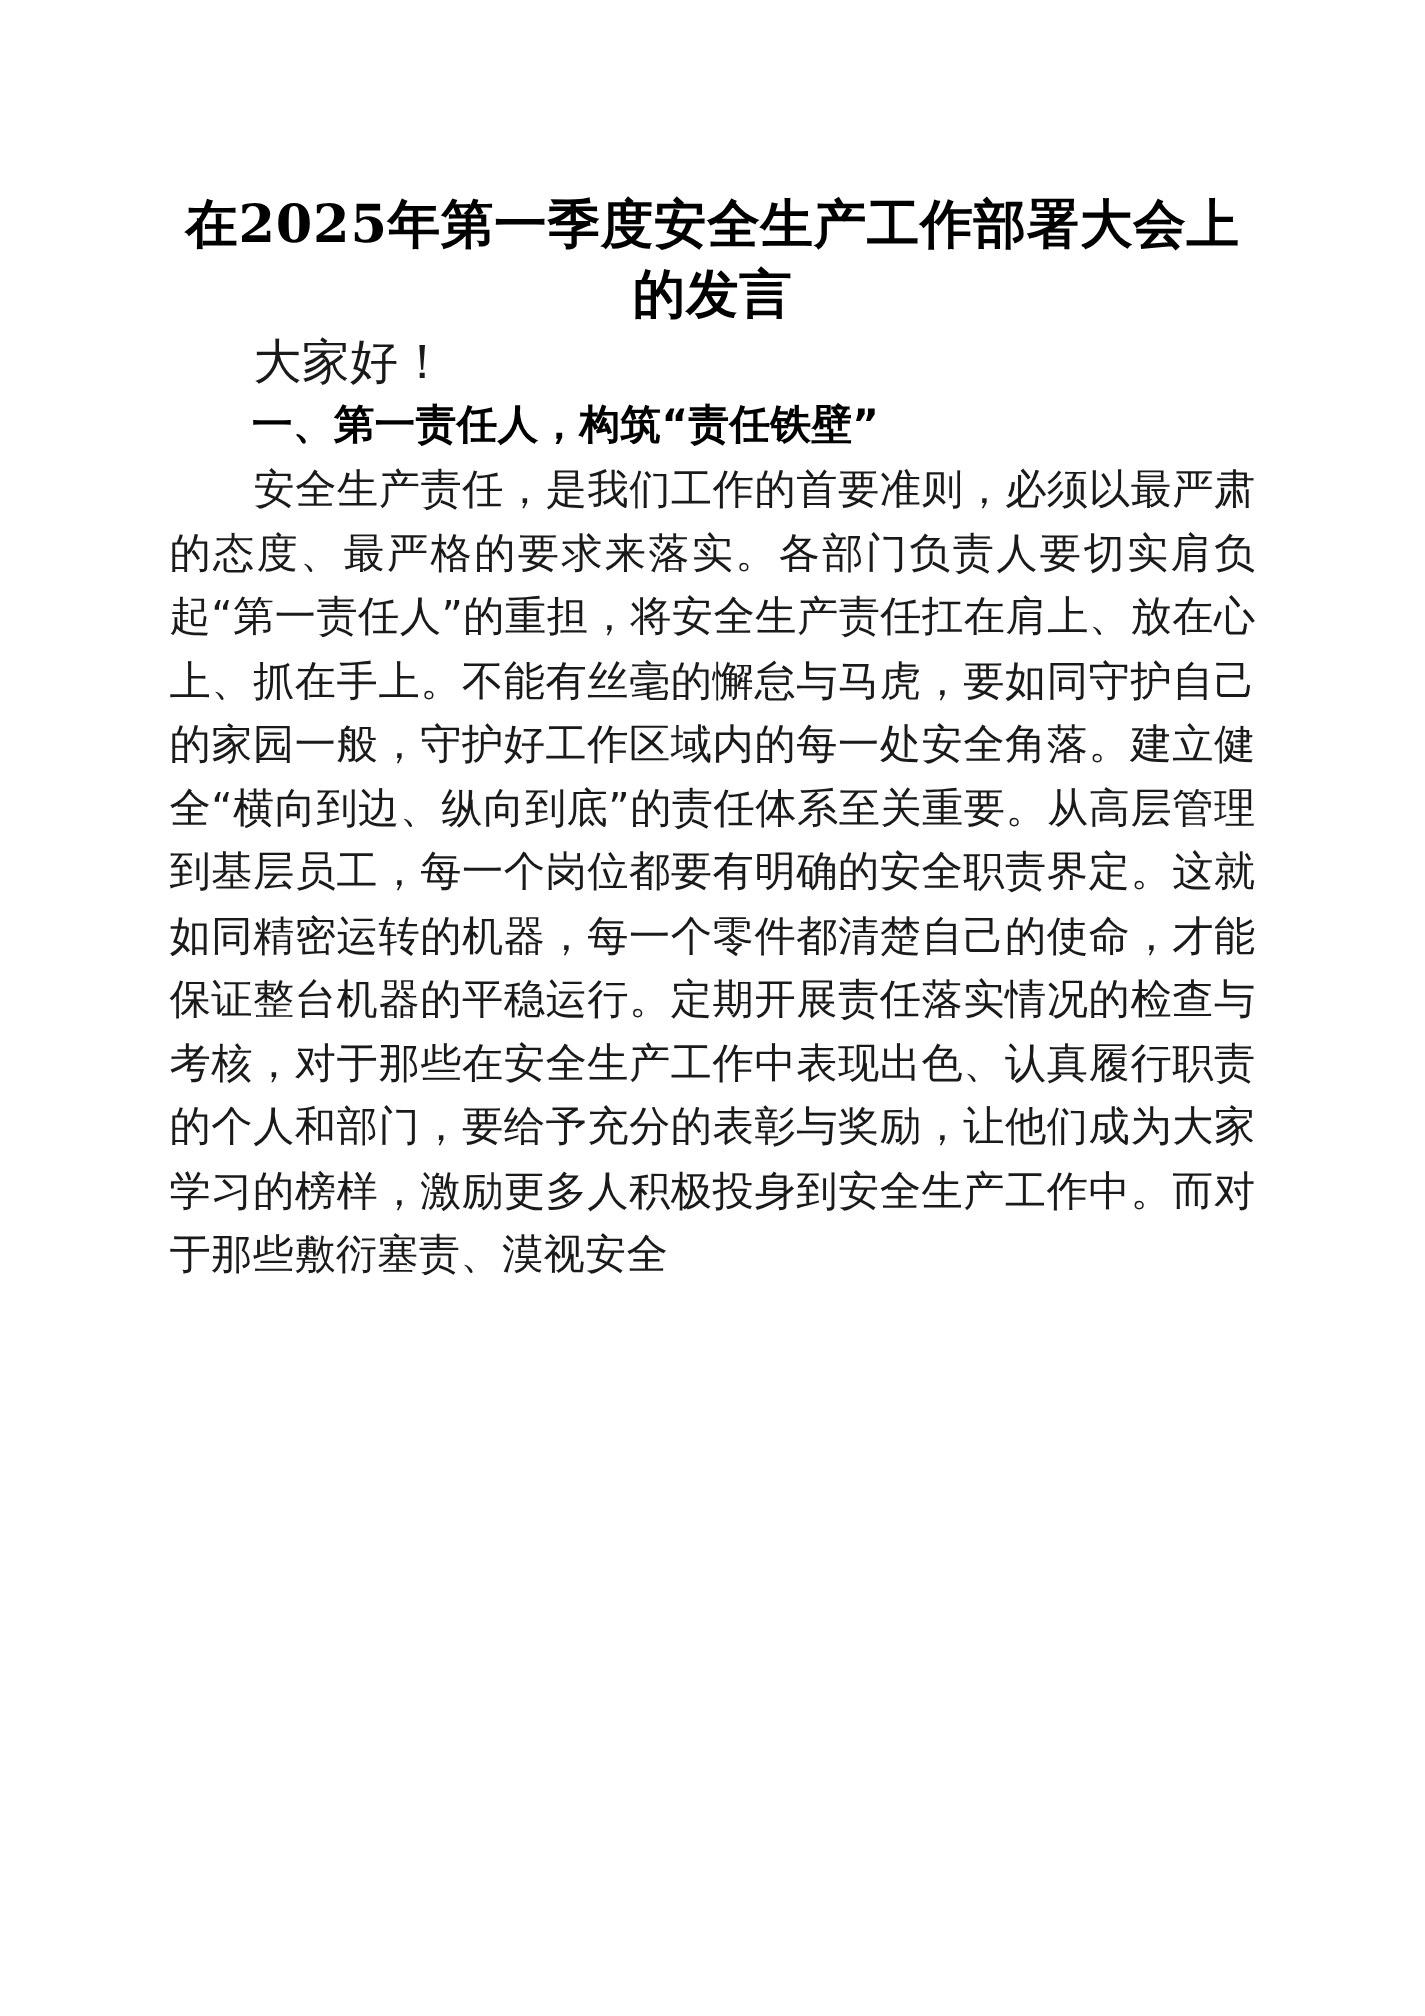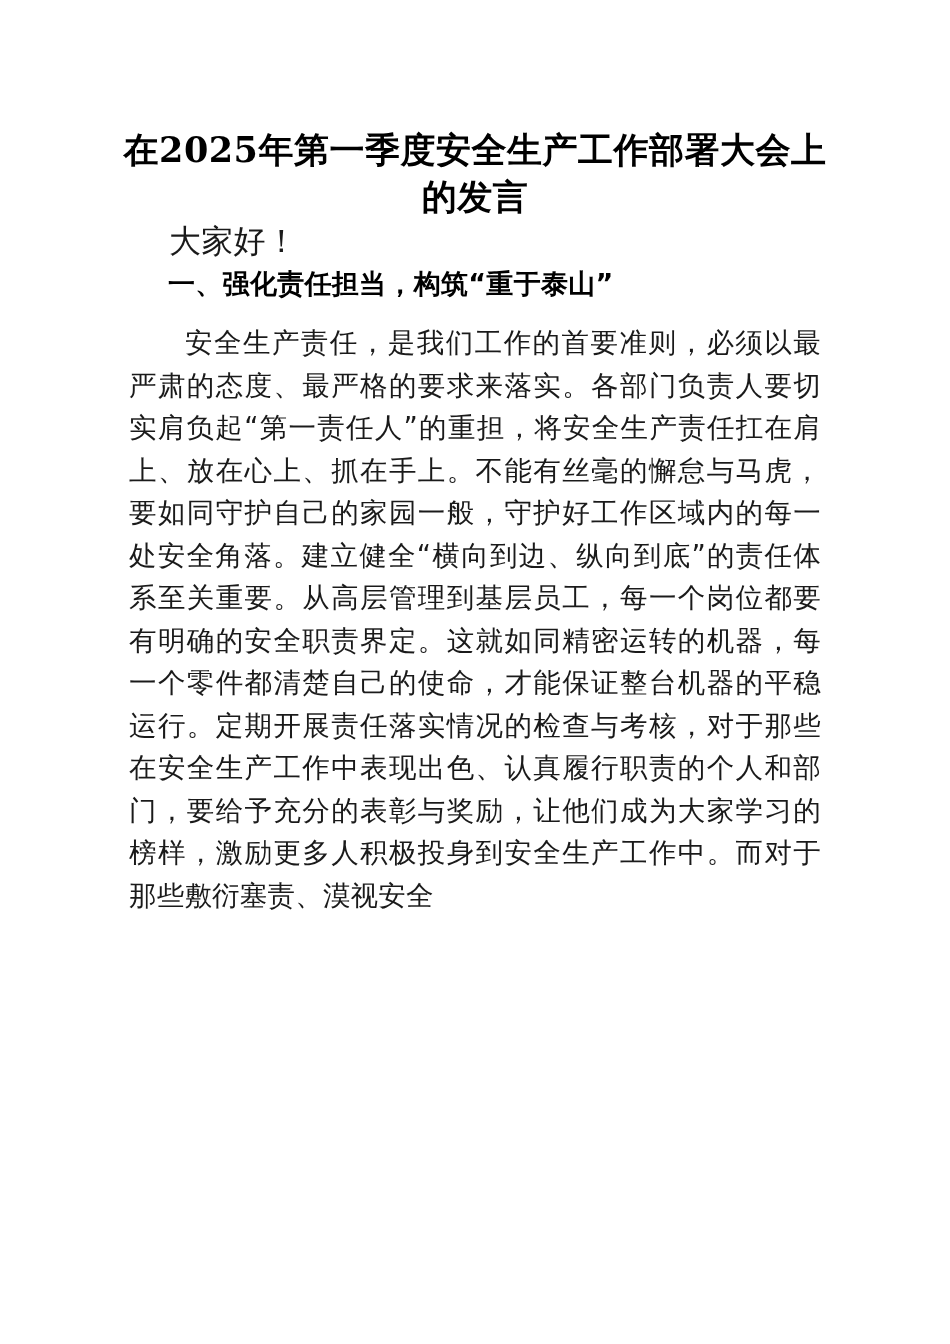--- a/index.html
+++ b/index.html
@@ -68,37 +68,37 @@
     margin: 0;
     text-indent: 55px;
     letter-spacing: 0.3px;
   }
 
   .para-last {
     font-family: "DejaVu Sans", "Liberation Sans", sans-serif;
     font-size: 27.5px;
     line-height: 42.5px;
     color: #1a1a1a;
-    margin: 16px;
+    margin: 0;
     text-indent: 56px;
     text-align: justify;
     text-justify: inter-character;
     letter-spacing: 0.2px;
   }
 </style>
 </head>
 <body>
 
 <div class="page">
   <div class="content">
 
     <h1 class="doc-title">在2025年第一季度安全生产工作部署大会上的发言</h1>
 
 
     <p class="para">大家好！</p>
 
 
-    <p class="section-heading">一、强化责任担当，构筑“重于泰山”</p>
+    <p class="section-heading">一、第一责任人，构筑“责任铁壁”</p>
 
     <p class="para-last">安全生产责任，是我们工作的首要准则，必须以最严肃的态度、最严格的要求来落实。各部门负责人要切实肩负起“第一责任人”的重担，将安全生产责任扛在肩上、放在心上、抓在手上。不能有丝毫的懈怠与马虎，要如同守护自己的家园一般，守护好工作区域内的每一处安全角落。建立健全“横向到边、纵向到底”的责任体系至关重要。从高层管理到基层员工，每一个岗位都要有明确的安全职责界定。这就如同精密运转的机器，每一个零件都清楚自己的使命，才能保证整台机器的平稳运行。定期开展责任落实情况的检查与考核，对于那些在安全生产工作中表现出色、认真履行职责的个人和部门，要给予充分的表彰与奖励，让他们成为大家学习的榜样，激励更多人积极投身到安全生产工作中。而对于那些敷衍塞责、漠视安全</p>
 
   </div>
 </div>
 
 </body></html>

